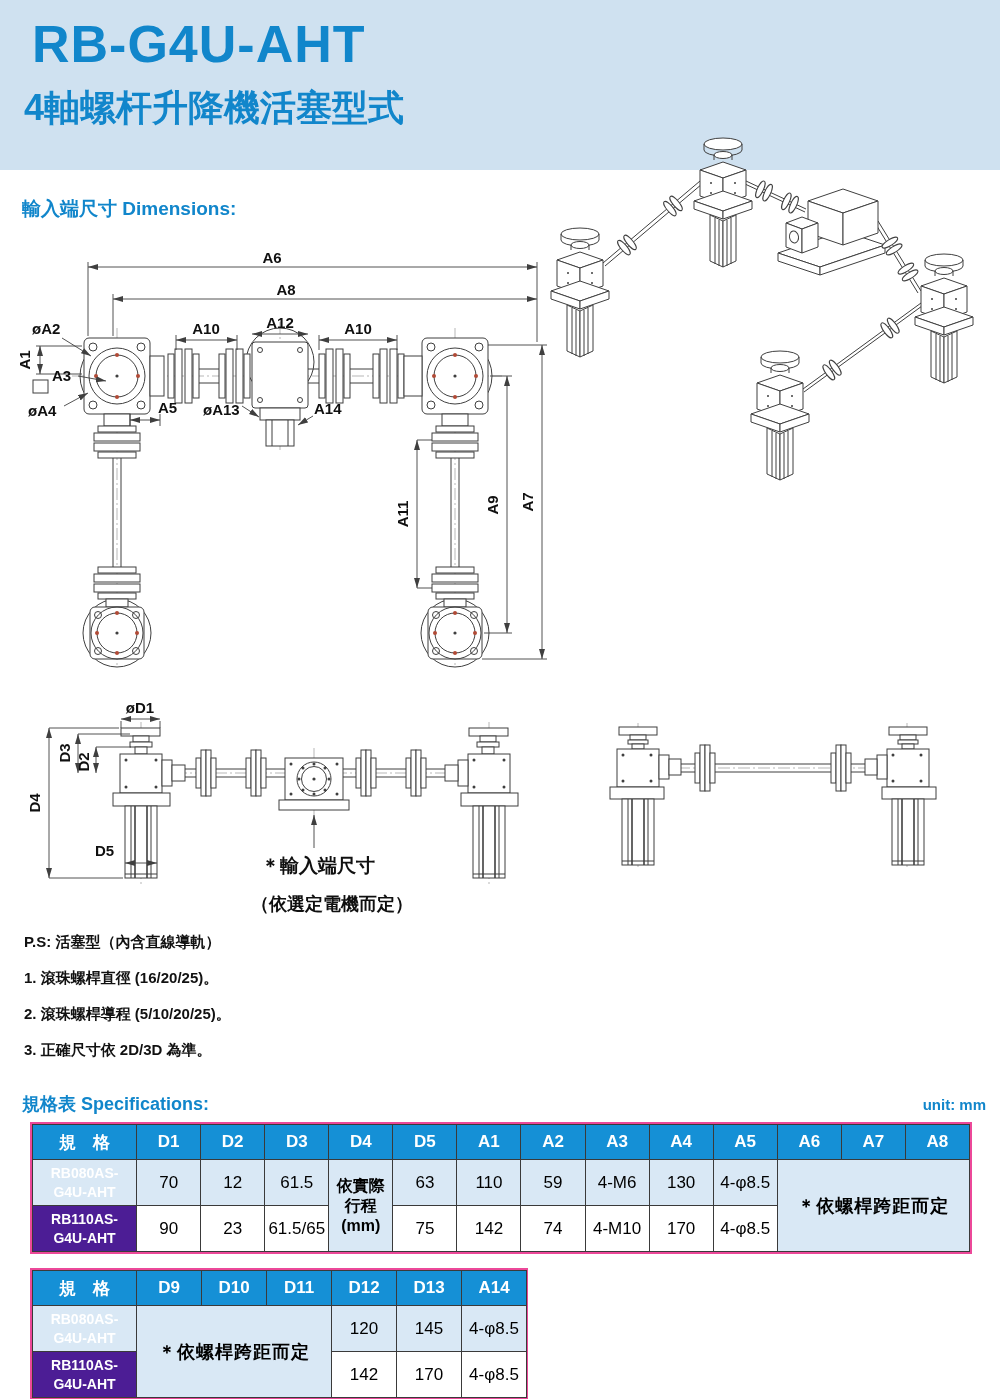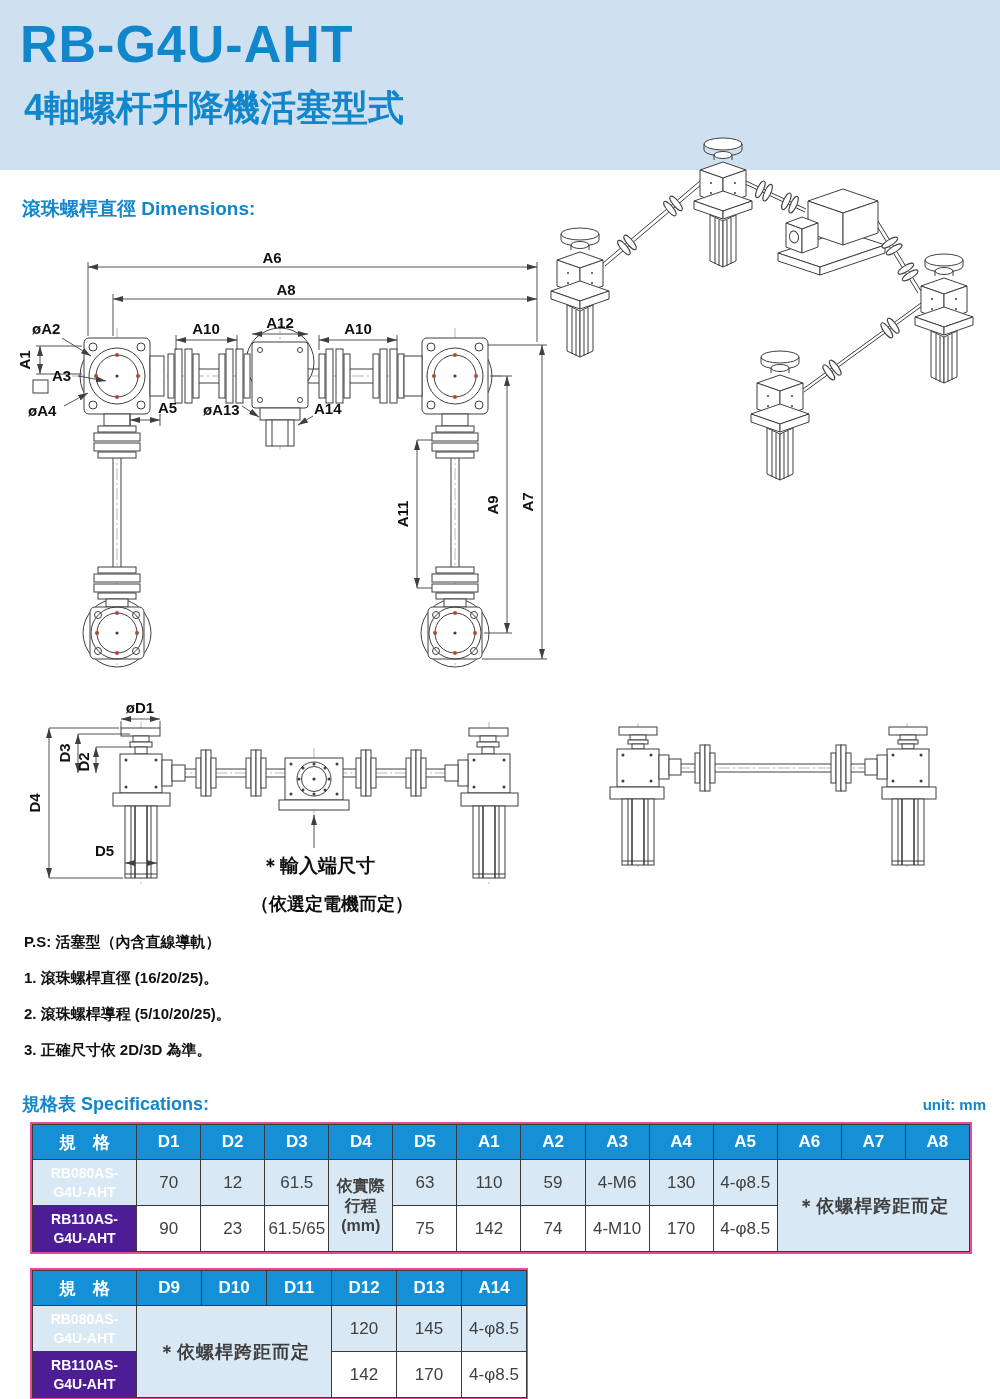--- a/index.html
+++ b/index.html
@@ -2,21 +2,21 @@
 <html><head>
 <meta charset="utf-8">
 <style>
   html,body { margin:0; padding:0; }
   body {
     width:1000px; height:1399px; position:relative; background:#ffffff;
     font-family:"Liberation Sans", sans-serif; overflow:hidden;
   }
   .abs { position:absolute; }
   .band { left:0; top:0; width:1000px; height:170px; background:#cfe1f0; }
-  .title { left:20px; top:14px; font-size:52px; font-weight:800; color:#1186cb; letter-spacing:1px; }
+  .title { left:32px; top:14px; font-size:52px; font-weight:800; color:#1186cb; letter-spacing:1px; }
   .subtitle { left:24px; top:84px; font-size:36px; font-weight:800; color:#1186cb; }
   .h-dim { left:22px; top:196px; font-size:19px; font-weight:700; color:#1186cb; }
   .ps-block { left:24px; top:924px; color:#111; }
   .ps-block div { font-size:15px; font-weight:700; line-height:36px; white-space:nowrap; }
   .h-spec { left:22px; top:1092px; font-size:18px; font-weight:700; color:#1186cb; }
   .unit { right:14px; top:1096px; font-size:15px; font-weight:700; color:#1186cb; }
 
   
   .ln  { fill:none; stroke:#3f3f3f; stroke-width:1; }
   .lnf { fill:#ffffff; stroke:#3f3f3f; stroke-width:1; }
@@ -30,35 +30,35 @@
   .stripe { stroke:#3f3f3f; stroke-width:1.6; }
 
   
   .tblwrap { border:2px solid #ec4899; background:#fff; }
   .t1 { left:30px; top:1122px; width:938px; }
   .t2 { left:30px; top:1268px; width:494px; }
   table { border-collapse:collapse; table-layout:fixed; width:100%; }
   th, td { border:1px solid #3a3a3a; text-align:center; vertical-align:middle; padding:0; overflow:hidden; }
   th { background:#1590d6; color:#fff; font-size:17px; font-weight:700; height:34px; }
   th + th { border-left:1px solid rgba(255,255,255,.55); }
-  td { font-size:17px; color:#404040; background:#fff; height:45px; }
+  td { font-size:17px; color:#000000; background:#fff; height:45px; }
   td.name { background:#4c1d95; color:#fff; font-size:14px; font-weight:700; line-height:1.3; }
   tr.r2 td.name { border-top:1px solid rgba(255,255,255,.6); }
   tr.r1 td { background:#d9e8f5; }
   td.merged { background:#d9e8f5; font-weight:700; font-size:16px; line-height:1.25; }
   td.mergedBig { background:#d9e8f5; font-weight:700; font-size:18px; letter-spacing:1px; }
 </style>
 </head>
 <body>
 
 <div class="abs band"></div>
 <div class="abs title">RB-G4U-AHT</div>
 <div class="abs subtitle">4軸螺杆升降機活塞型式</div>
 
-<div class="abs h-dim">滾珠螺桿直徑 Dimensions:</div>
+<div class="abs h-dim">輸入端尺寸 Dimensions:</div>
 
 <svg class="abs" style="left:18px; top:250px;" width="545" height="425" viewBox="0 0 545 425">
   <defs>
     <marker id="arA" markerWidth="12" markerHeight="8" refX="10" refY="3" orient="auto-start-reverse" markerUnits="userSpaceOnUse">
       <path d="M0,0 L10,3 L0,6 Z" fill="#3f3f3f"></path>
     </marker>
   </defs>
 
   <g>
     <line class="cl" x1="54" y1="126" x2="484" y2="126"></line>

